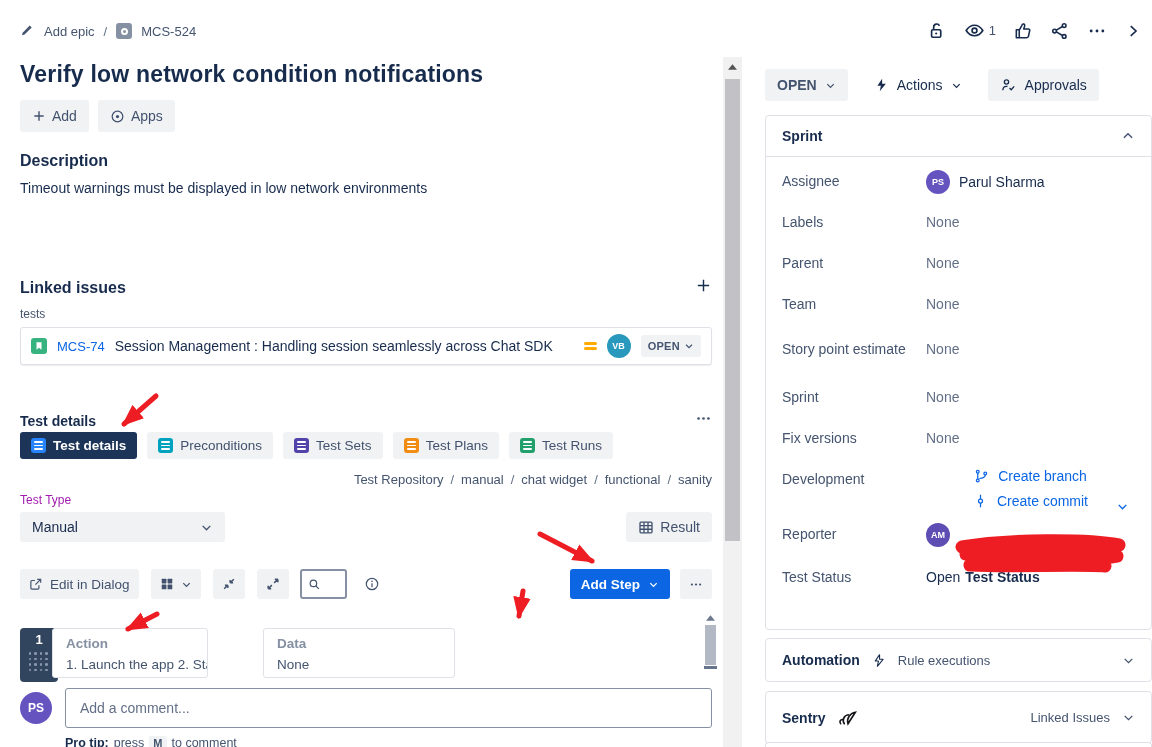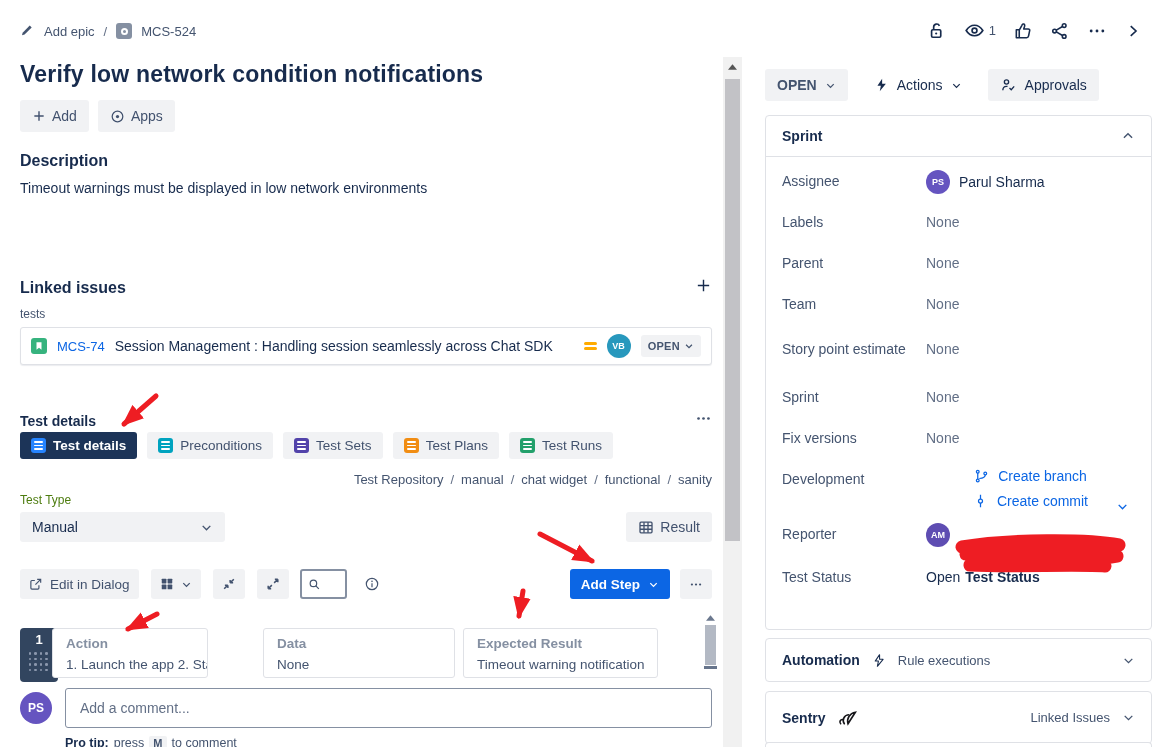--- a/index.html
+++ b/index.html
@@ -45,21 +45,21 @@
   .tdet-h .t { font-size:14px; font-weight:600; }
   .tabs { position:absolute; left:0; top:377px; display:flex; gap:10px; }
   .tab { display:inline-flex; align-items:center; gap:7px; height:27px; padding:0 11px; background:#F1F2F4; border-radius:3px; font-size:13.5px; color:#42526E; font-weight:500; cursor:pointer; white-space:nowrap; }
   .tab.active { background:#1C3458; color:#fff; font-weight:600; }
   .tab-ic { width:15px; height:15px; border-radius:3px; flex:none; display:flex; flex-direction:column; justify-content:center; gap:2px; padding:0 3px; }
   .tab-ic i { display:block; height:1.6px; background:#fff; border-radius:1px; }
 
   .repo-path { position:absolute; right:0; top:417px; font-size:13px; color:#44546F; display:flex; gap:7px; }
   .repo-path .sep { color:#626F86; }
 
-  .ttype-label { position:absolute; left:0; top:438px; font-size:12px; color:#4d7c0f; }
+  .ttype-label { position:absolute; left:0; top:438px; font-size:12px; color:#a21caf; }
   .ttype-select { position:absolute; left:0; top:457px; width:205px; height:30px; background:#F1F2F4; border-radius:3px; display:flex; align-items:center; justify-content:space-between; padding:0 12px; font-size:14px; color:#172B4D; cursor:pointer; }
   .dataset-btn { position:absolute; right:0; top:457px; height:30px; }
 
   .toolbar { position:absolute; left:0; top:514px; width:692px; height:30px; display:flex; align-items:center; }
   .tbtn { display:inline-flex; align-items:center; justify-content:center; gap:7px; height:30px; padding:0 9px; background:#F1F2F4; border:none; border-radius:3px; font-size:13.5px; color:#42526E; font-weight:500; cursor:pointer; font-family:inherit; }
   .search-box { width:47px; height:30px; border:2px solid #8590A2; border-radius:3px; background:#fff; display:flex; align-items:center; padding-left:6px; }
   .search-box input { width:20px; border:none; outline:none; font-family:inherit; }
   .addstep-btn { display:inline-flex; align-items:center; gap:8px; height:30px; padding:0 11px; background:#0C66E4; color:#fff; border:none; border-radius:3px; font-size:13.5px; font-weight:600; cursor:pointer; font-family:inherit; }
 
   
@@ -389,24 +389,20 @@
           <i></i>
         </span>
     </div>
     <div class="scell" style="left:32px; width:156px">
       <div class="h">Action</div>
       <div class="v">1. Launch the app 2. Start a</div>
     </div>
     <div class="scell" style="left:243px; width:192px">
       <div class="h">Data</div>
       <div class="v">None</div>
-    </div>
-    <div class="scell" style="left:443px; width:195px">
-      <div class="h">Expected Result</div>
-      <div class="v">Timeout warning notification</div>
     </div>
     <div class="inner-scroll">
       <div class="up">
           <svg width="9" height="6" viewBox="0 0 10 6" fill="#6B788E">
             <path d="M5 0l5 6H0z"></path>
           </svg>
         </div>
       <div class="thumb"></div>
       <div class="base"></div>
     </div>

